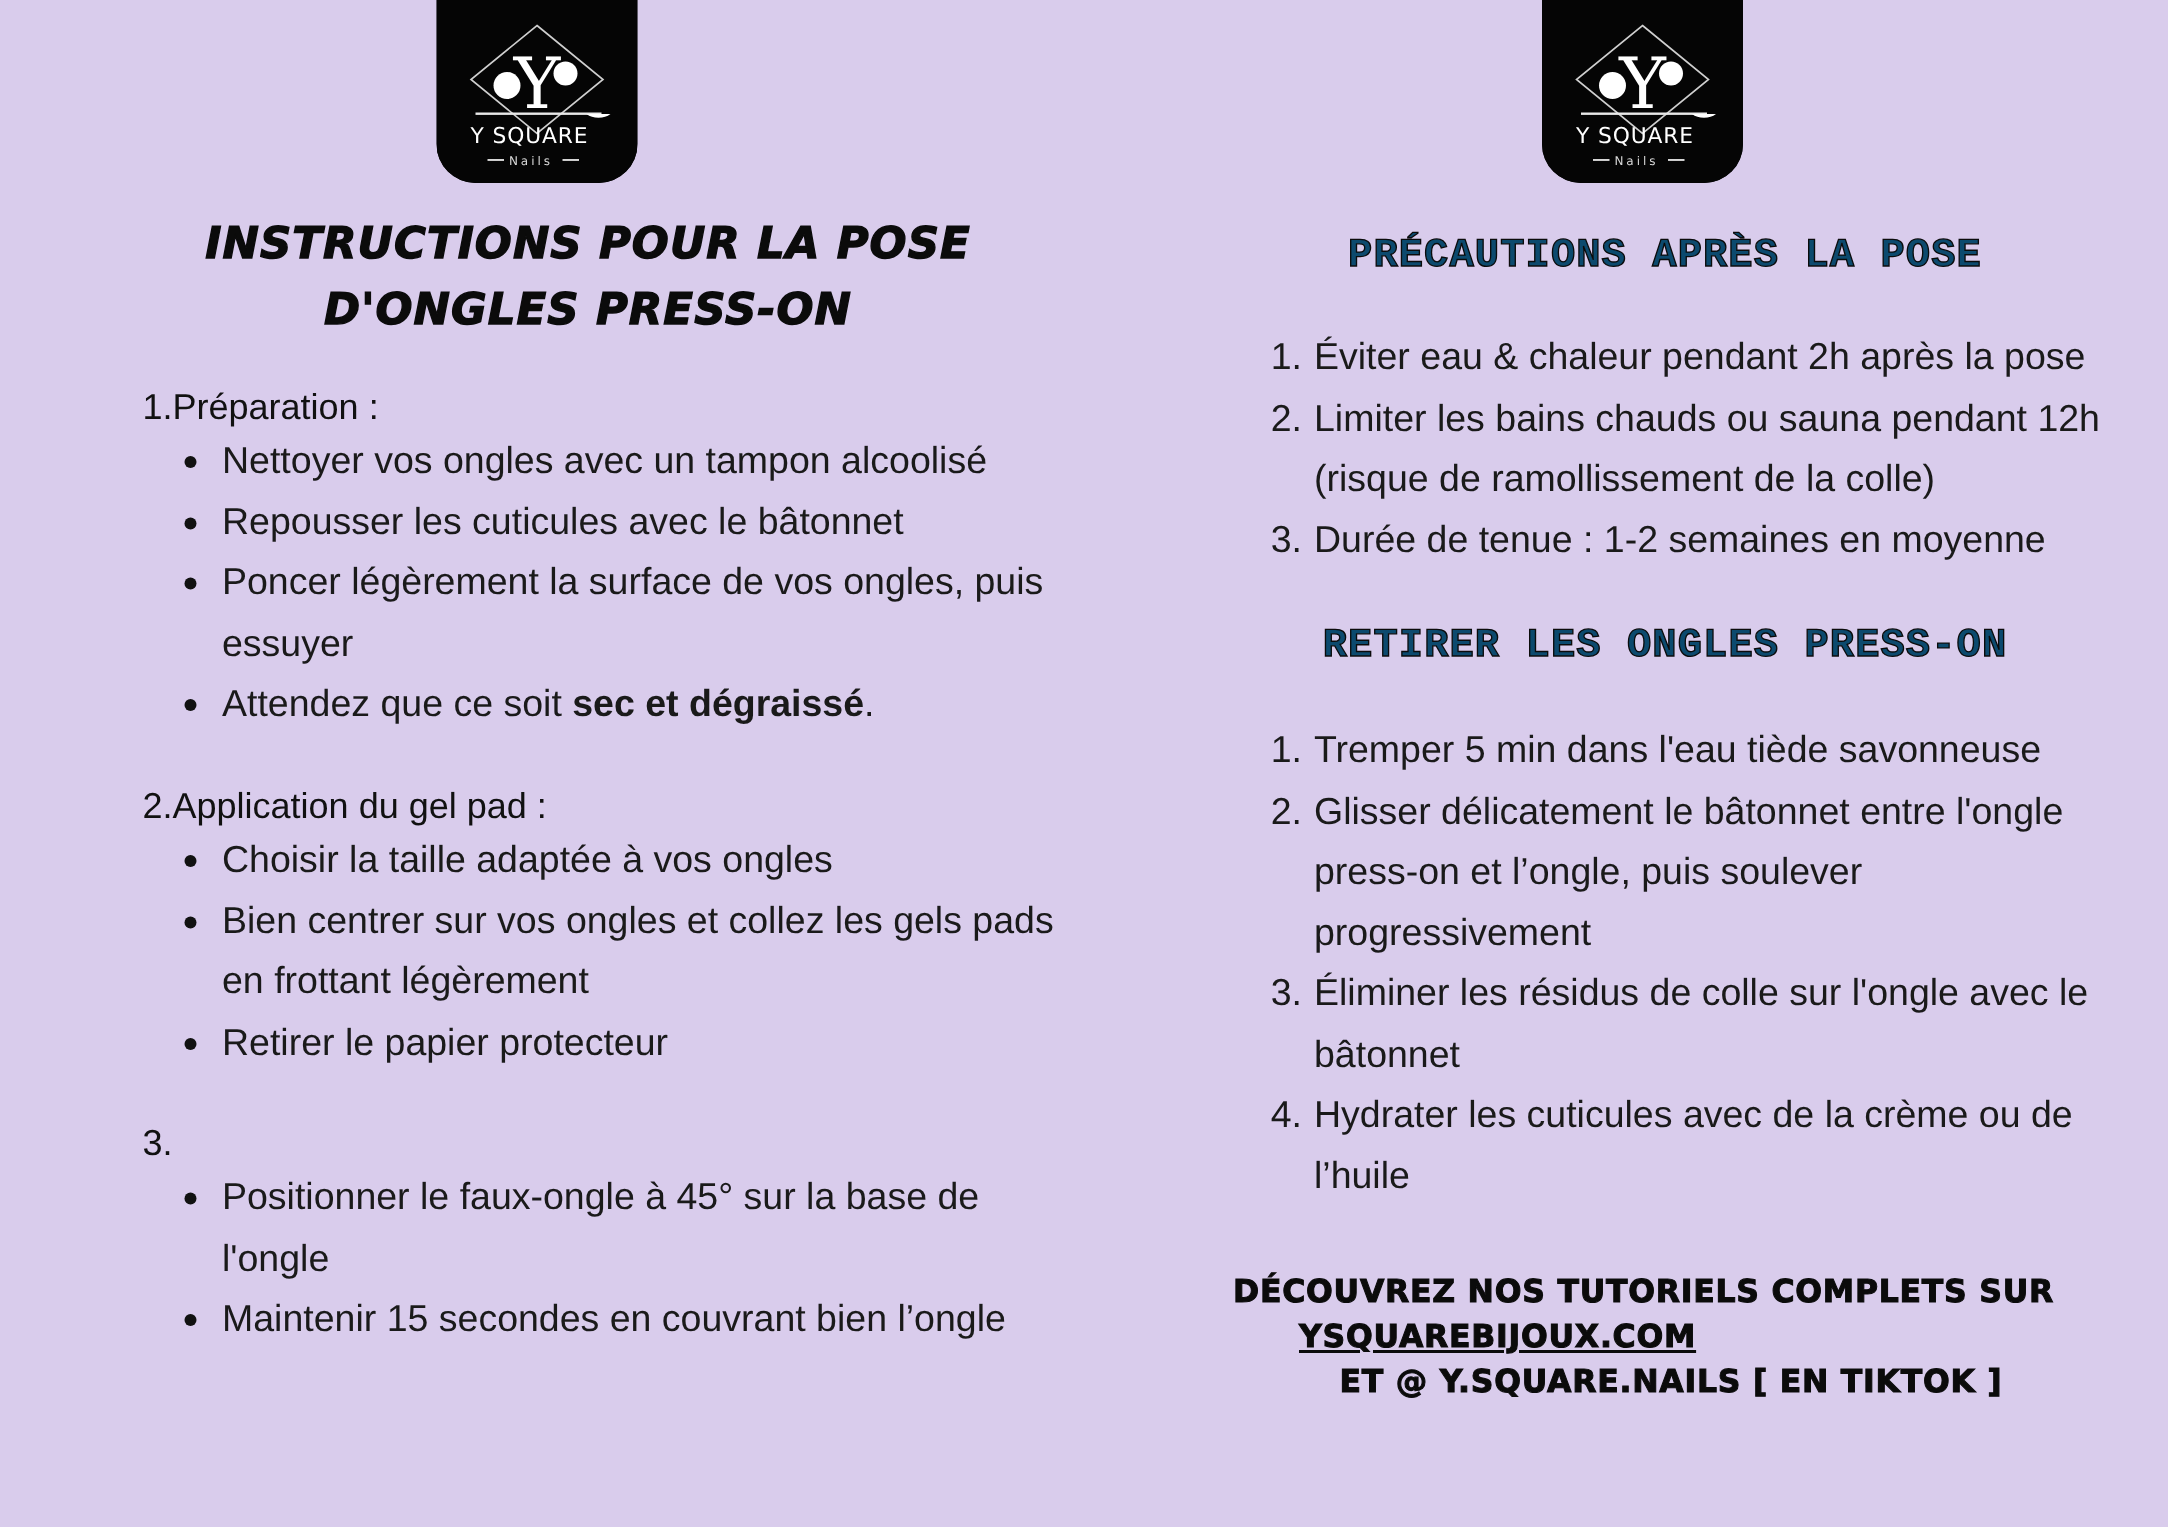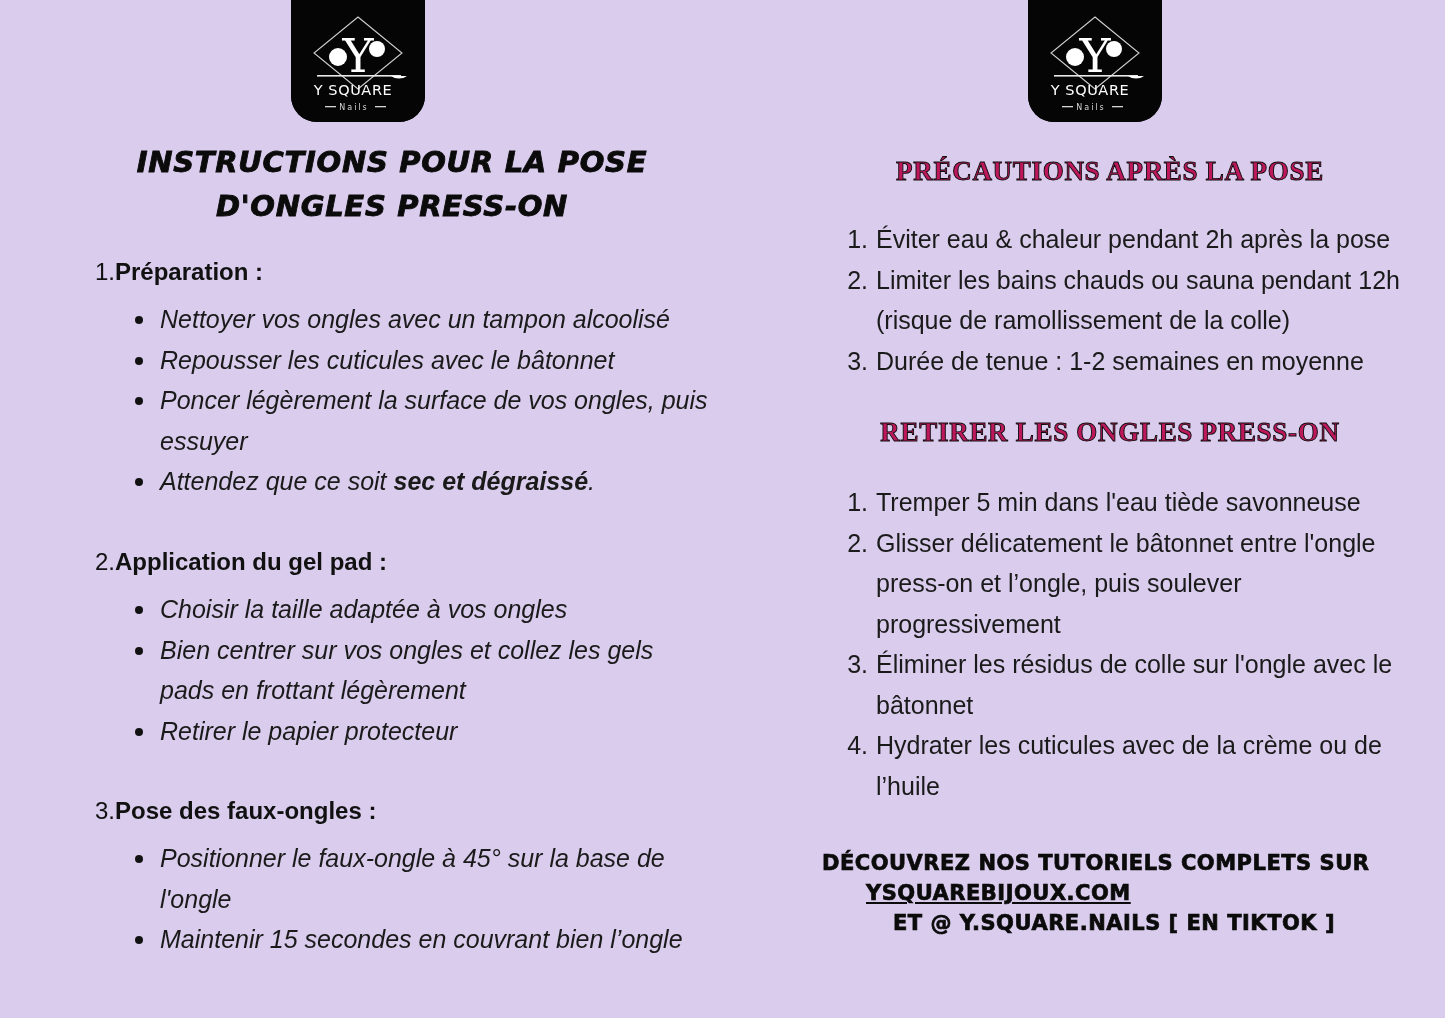--- a/index.html
+++ b/index.html
@@ -54,48 +54,47 @@
     line-height: 1.52;
     letter-spacing: 0.7px;
     text-align: center;
     color: #0b0b0b;
     margin: 0;
     font-style: italic;
     -webkit-text-stroke: 0.9px #0b0b0b;
   }
 
   .h-sub {
-    font-family: Liberation Serif, serif;
+    font-family: Liberation Mono, monospace;
     font-weight: 700;
     font-size: 27px;
     letter-spacing: 0.7px;
     text-align: center;
-    color: #be185d;
+    color: #0c4a6e;
     margin: 0;
     -webkit-text-stroke: 0.9px #0b0b0b;
   }
 
   
   .step {
     display: flex;
     align-items: flex-start;
     font-size: 24px;
     line-height: 1.3;
     font-weight: bold;
     margin-left: 33px;
   }
   .step .num { font-weight: normal; flex: none; }
-  .step .txt { font-weight: bold; }
+  .step .txt { font-weight: normal; }
 
   
   ul.bul {
     list-style: none;
-    margin: 12px;
+    margin: 0;
     padding: 0;
-    font-style: italic;
   }
   ul.bul li {
     position: relative;
     padding-left: 56px;
     margin-left: 30px;
     font-size: 25px;
     line-height: 1.62;
     color: #1a1a1a;
   }
   ul.bul li::before {
@@ -221,21 +220,20 @@
     <ul class="bul">
       <li><span>Choisir la taille adaptée à vos ongles</span></li>
       <li><span>Bien centrer sur vos ongles et collez les gels pads en frottant légèrement</span></li>
       <li><span>Retirer le papier protecteur</span></li>
     </ul>
 
     <div style="height:32px"></div>
 
     <div class="step">
       <span class="num">3. </span>
-      <span class="txt">Pose des faux-ongles :</span>
     </div>
     <ul class="bul">
       <li><span>Positionner le faux-ongle à 45° sur la base de l'ongle</span></li>
       <li><span>Maintenir 15 secondes en couvrant bien l’ongle</span></li>
     </ul>
   </div>
 
   <div class="col col-right" style="top:156px;">
 
     <h2 class="h-sub">PRÉCAUTIONS APRÈS LA POSE</h2>

